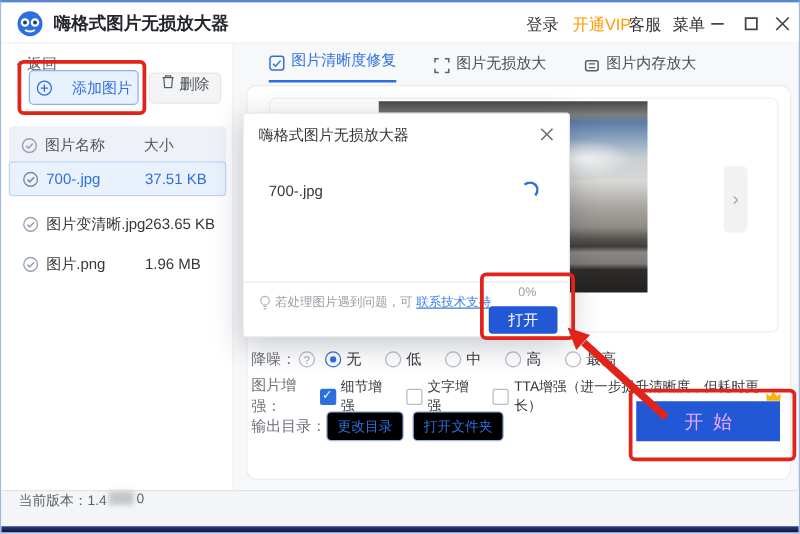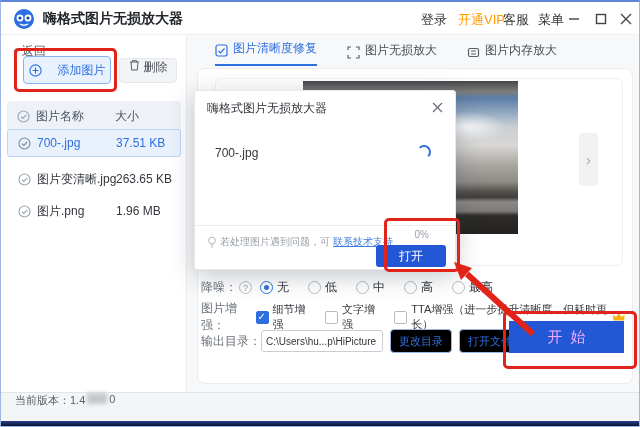--- a/index.html
+++ b/index.html
@@ -76,21 +76,21 @@
   .dlg-title{position:absolute;left:12px;top:9px;font-size:12px;color:#33363b;}
   .dlg-close{position:absolute;right:10px;top:8px;width:16px;height:16px;display:flex;align-items:center;justify-content:center;cursor:pointer;}
   .dlg-file{position:absolute;left:20px;top:55px;font-size:12px;color:#33363b;}
   .spinner{position:absolute;left:222px;top:54px;width:14px;height:14px;border:2px solid transparent;
            border-top-color:#2e6fe0;border-right-color:#2e6fe0;border-radius:50%;animation:spin 1s linear infinite;}
   @keyframes spin{to{transform:rotate(360deg);}}
   .dlg-footer{position:absolute;left:0;top:134px;width:100%;height:46px;border-top:1px solid #ececef;}
   .dlg-tip{position:absolute;left:12px;top:9px;font-size:10px;color:#9aa0a8;display:flex;align-items:center;gap:3px;}
   .tip-link{color:#3f7fe0;text-decoration:underline;cursor:pointer;}
   .dlg-pct{position:absolute;right:26px;top:3px;font-size:10px;color:#9aa0a8;}
-  .open-btn{position:absolute;right:9px;top:19px;width:70px;height:22px;background:#2257d6;border:none;border-radius:3px;
+  .open-btn{position:absolute;right:9px;top:19px;width:55px;height:22px;background:#2257d6;border:none;border-radius:3px;
             color:#fff;font-size:12px;cursor:pointer;font-family:inherit;margin-left:40px;}
   
   .annot-rect{position:absolute;border:3px solid #e2231a;border-radius:5px;z-index:10;pointer-events:none;}
   .ar-1{left:13px;top:46px;width:103px;height:44px;}
   .ar-2{left:383px;top:216px;width:76px;height:54px;}
   .ar-3{left:502px;top:309px;width:134px;height:58px;}
   .annot-arrow{position:absolute;left:0;top:0;z-index:11;pointer-events:none;}
   
   .statusbar{position:absolute;left:0;top:390px;width:100%;height:32px;background:#f4f5f7;border-top:1px solid #e3e4e8;
              font-size:11px;color:#5c6168;display:flex;align-items:flex-start;padding-left:14px;}
@@ -264,21 +264,20 @@
       <span class="cb"></span>
       <span>TTA增强（进一步提升清晰度，但耗时更长）</span>
       <svg width="15" height="12" viewBox="0 0 15 12">
         <path d="M1.5 10 L1 3.5 4.5 6 7.5 1.5 10.5 6 14 3.5 13.5 10 Z" fill="#f5b50d"></path>
       </svg>
     </span>
   </div>
 
   <div class="set-row row-output">
     <span>输出目录：</span>
-    <input class="path-input" value="C:\Users\hu...p\HiPicture" style="">
     <button class="mini-btn">更改目录</button>
     <button class="mini-btn">打开文件夹</button>
   </div>
 
   <button class="start-btn">开始</button>
 
   <div class="dialog">
     <div class="dlg-title">嗨格式图片无损放大器</div>
     <div class="dlg-close">
       <svg width="11" height="11" viewBox="0 0 11 11">

